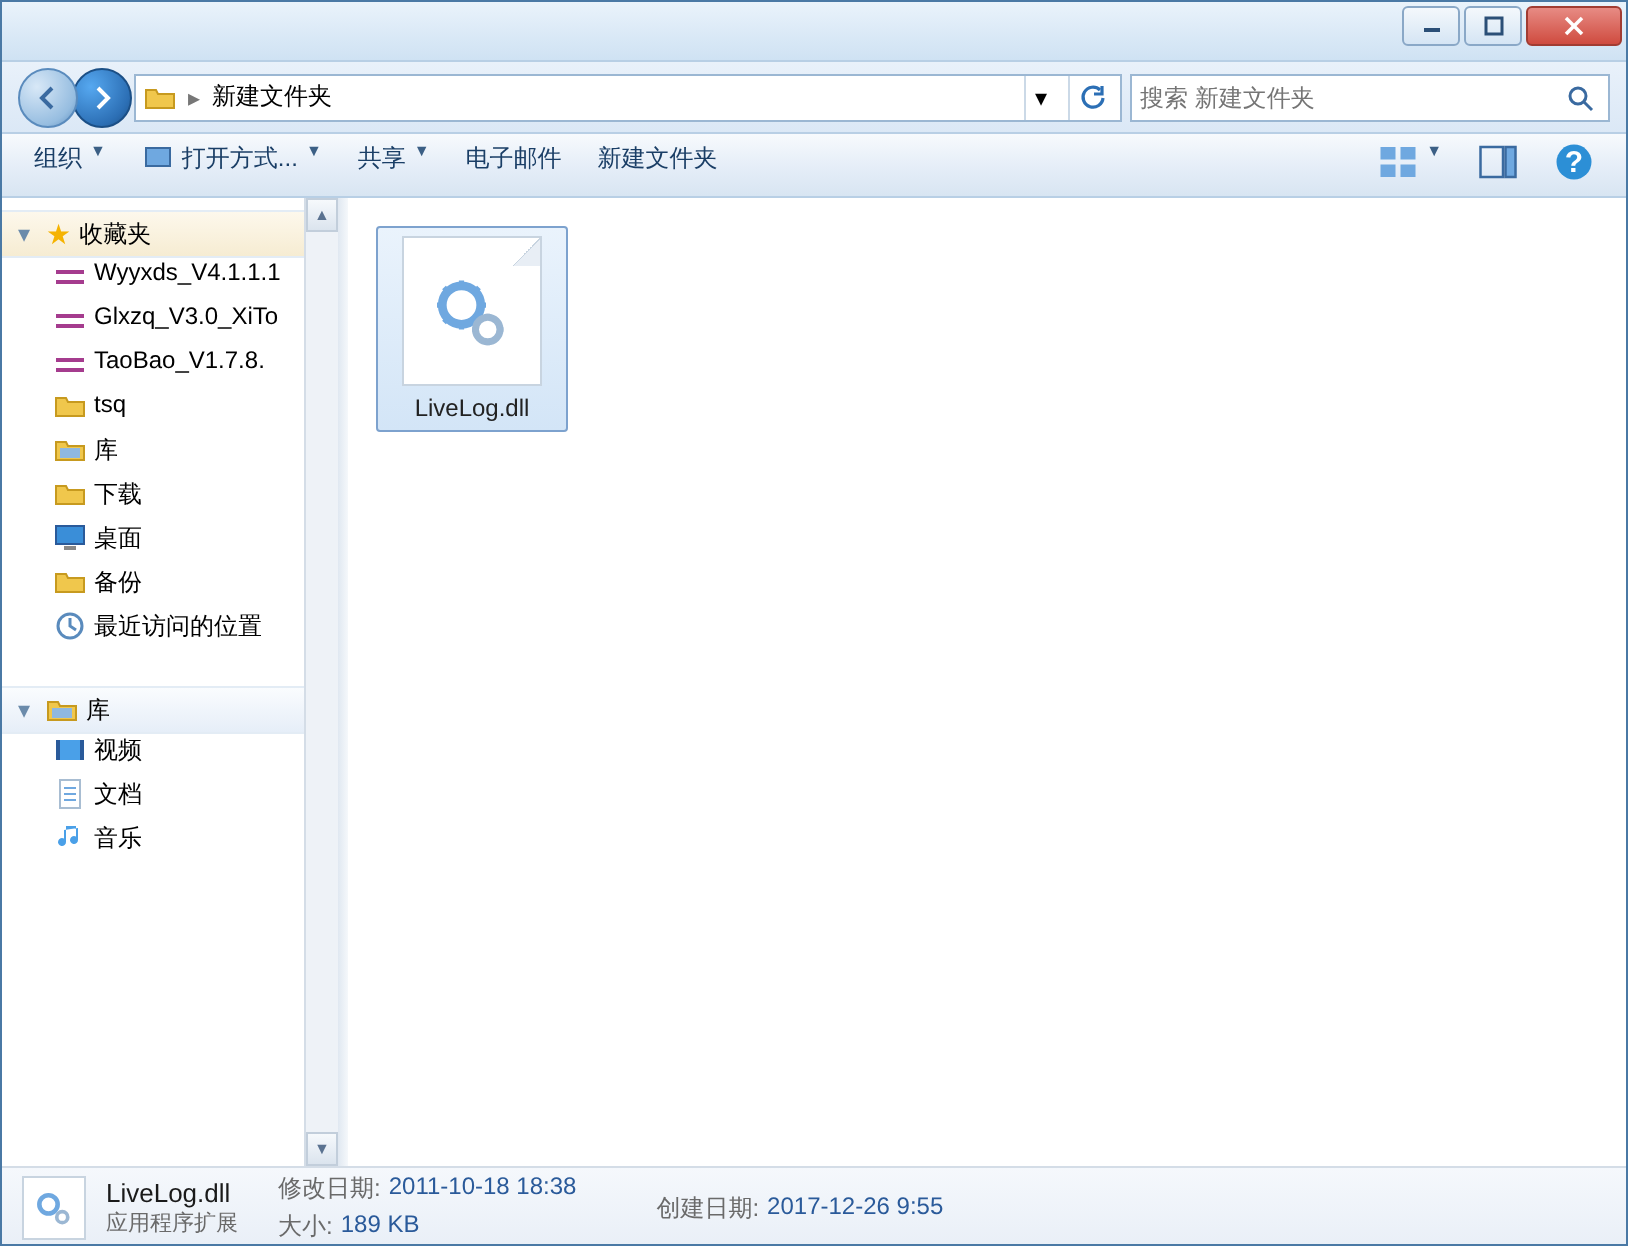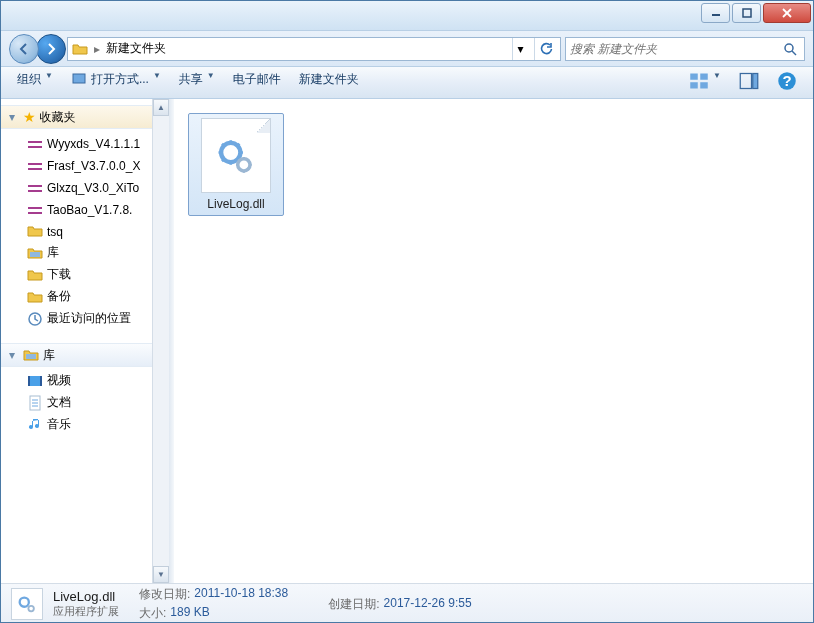--- a/index.html
+++ b/index.html
@@ -15,38 +15,38 @@
 .navbar { height:36px; background:linear-gradient(to bottom,#e9f1fa,#dbe8f6); border-bottom:1px solid #b8cfe5; display:flex; align-items:center; padding:0 8px; gap:4px; }
 .nav-back-fwd { display:flex; align-items:center; }
 .nav-circle { width:30px; height:30px; border-radius:50%; background:radial-gradient(circle at 30% 30%,#56a8f0 0%,#2c6fb5 70%,#1b4f86 100%); border:1px solid #1b4f86; display:flex; align-items:center; justify-content:center; color:#fff; margin-right:-3px; position:relative; z-index:1; cursor:pointer;}
 .nav-circle.back { z-index:2; background:radial-gradient(circle at 30% 30%,#d8e8f7 0%,#96bde0 70%,#5a8bbd 100%); border-color:#5a8bbd;}
 .nav-circle svg{width:14px;height:14px;}
 .addr { flex:1; height:24px; background:#fff; border:1px solid #9bb7d3; display:flex; align-items:center; padding:0 4px; gap:6px; }
 .addr .sep{color:#777;}
 .addr-drop{width:16px;height:22px;border-left:1px solid #cbd9e7;display:flex;align-items:center;justify-content:center;cursor:pointer;}
 .addr-refresh{width:22px;height:22px;border-left:1px solid #cbd9e7;display:flex;align-items:center;justify-content:center;cursor:pointer;}
 .search { width:240px; height:24px; background:#fff; border:1px solid #9bb7d3; display:flex; align-items:center; padding:0 4px; }
-.search input{flex:1;border:none;outline:none;font-style:italic;color:#888;}
+.search input{flex:1;border:none;outline:none;color:#888;}
 .search .sbtn{width:20px;display:flex;align-items:center;justify-content:center;cursor:pointer;}
 
 
 .toolbar { height:32px; background:linear-gradient(to bottom,#f7fafd 0%,#e6eef8 50%,#d8e5f2 100%); border-bottom:1px solid #b8cfe5; display:flex; align-items:center; padding:0 8px; gap:2px; }
 .tbtn { height:24px; padding:0 8px; display:flex; gap:4px; cursor:pointer; border-radius:2px; color:#1a3e66; white-space:nowrap;}
 .tbtn .dd{font-size:8px;color:#3b5f85;}
 .tbar-spacer{flex:1;}
 .tico{width:20px;height:20px;display:flex;align-items:center;justify-content:center;}
 
 
 .body { display:flex; height:484px; }
 .sidebar { width:168px; background:#fff; overflow:hidden; position:relative; }
 .sidebar-inner{padding:4px 0;}
 .tree-hdr{height:24px;display:flex;align-items:center;gap:4px;padding-left:8px;background:linear-gradient(to bottom,#fafcfe,#e6eef8);border-top:1px solid #e3ecf5;border-bottom:1px solid #e3ecf5;margin-top:2px;}
 .tree-hdr.fav{background:linear-gradient(to bottom,#fdf8ec,#f6ecd2);}
 .tree-hdr .caret{width:10px;color:#6b8bab;}
-.tree-item{height:22px;display:flex;align-items:flex-end;gap:4px;padding-left:26px;cursor:pointer;white-space:nowrap;overflow:hidden;}
+.tree-item{height:22px;display:flex;align-items:flex-start;gap:4px;padding-left:26px;cursor:pointer;white-space:nowrap;overflow:hidden;}
 .ic{width:16px;height:16px;display:inline-flex;align-items:center;justify-content:center;flex-shrink:0;}
 .splitter{width:5px;background:linear-gradient(to right,#e0e8f1,#f5f8fb);cursor:ew-resize;}
 
 
 .content{flex:1;background:#fff;padding:14px;position:relative;}
 .file-item{width:96px;display:flex;flex-direction:column;align-items:center;gap:4px;padding:4px;border:1px solid #7da2ce;background:linear-gradient(to bottom,#eaf3fc,#d3e5f7);border-radius:2px;cursor:pointer;}
 .file-thumb{width:70px;height:75px;background:#fff;border:1px solid #c8d4e0;display:flex;align-items:center;justify-content:center;position:relative;}
 .file-thumb::before{content:"";position:absolute;top:0;right:0;width:14px;height:14px;background:linear-gradient(135deg,#fff 0 50%,#c8d4e0 50% 52%,#e8eef5 52% 100%);}
 .file-thumb svg{width:42px;height:42px;}
 .file-label{font-size:12px;color:#222;text-align:center;}
@@ -203,40 +203,30 @@
           <span>Wyyxds_V4.1.1.1</span>
         </div>
       <div class="tree-item">
           <span class="ic">
             <svg viewBox="0 0 16 16">
               <rect x="1" y="3" width="14" height="10" fill="#a53c8e"></rect>
               <rect x="1" y="3" width="14" height="3" fill="#fff"></rect>
               <rect x="1" y="8" width="14" height="3" fill="#fff"></rect>
             </svg>
           </span>
-          <span>Frasf_V3.7.0.0_X</span>
+          <span>Glxzq_V3.0_XiTo</span>
         </div>
       <div class="tree-item">
           <span class="ic">
             <svg viewBox="0 0 16 16">
               <rect x="1" y="3" width="14" height="10" fill="#a53c8e"></rect>
               <rect x="1" y="3" width="14" height="3" fill="#fff"></rect>
               <rect x="1" y="8" width="14" height="3" fill="#fff"></rect>
             </svg>
           </span>
-          <span>Glxzq_V3.0_XiTo</span>
-        </div>
-      <div class="tree-item">
-          <span class="ic">
-            <svg viewBox="0 0 16 16">
-              <rect x="1" y="3" width="14" height="10" fill="#a53c8e"></rect>
-              <rect x="1" y="3" width="14" height="3" fill="#fff"></rect>
-              <rect x="1" y="8" width="14" height="3" fill="#fff"></rect>
-            </svg>
-          </span>
           <span>TaoBao_V1.7.8.</span>
         </div>
       <div class="tree-item">
           <span class="ic">
             <svg viewBox="0 0 16 16">
               <path class="folder-ic" d="M1 4h5l1 2h8v7H1z"></path>
             </svg>
           </span>
           <span>tsq</span>
         </div>
@@ -249,20 +239,29 @@
           </span>
           <span>库</span>
         </div>
       <div class="tree-item">
           <span class="ic">
             <svg viewBox="0 0 16 16">
               <path class="folder-ic" d="M1 4h5l1 2h8v7H1z"></path>
             </svg>
           </span>
           <span>下载</span>
+        </div>
+      <div class="tree-item">
+          <span class="ic">
+            <svg viewBox="0 0 16 16">
+              <rect x="1" y="2" width="14" height="9" fill="#3a8ed8" stroke="#2a5a9a"></rect>
+              <rect x="5" y="12" width="6" height="2" fill="#888"></rect>
+            </svg>
+          </span>
+          <span>桌面</span>
         </div>
       <div class="tree-item">
           <span class="ic">
             <svg viewBox="0 0 16 16">
               <path class="folder-ic" d="M1 4h5l1 2h8v7H1z"></path>
             </svg>
           </span>
           <span>备份</span>
         </div>
       <div class="tree-item">

